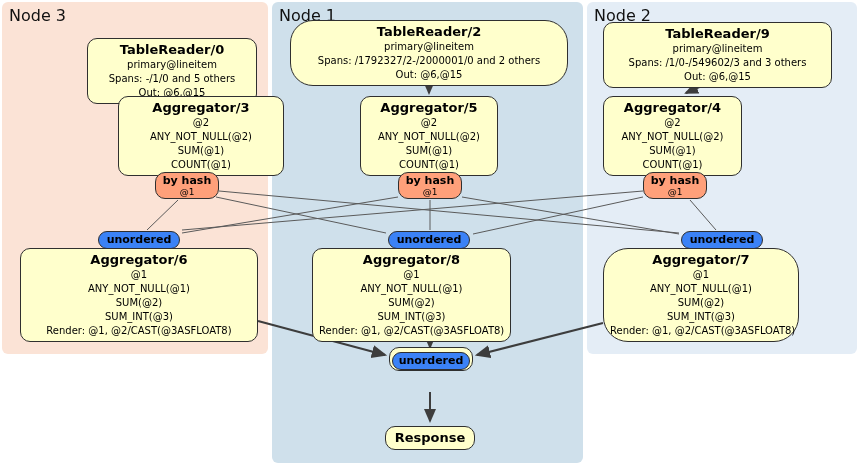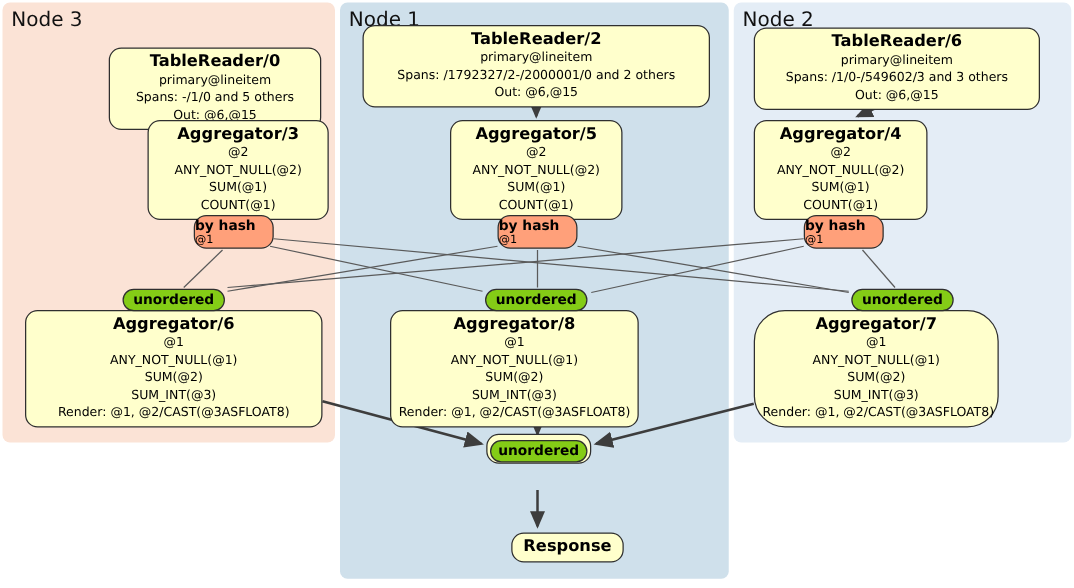--- a/index.html
+++ b/index.html
@@ -15,26 +15,26 @@
     position:absolute;z-index:2;background:#ffffcc;
     border:1.6px solid #2f2f2f;border-radius:10px;
     text-align:center;padding:2px 6px 3px 6px;box-sizing:border-box;
     color:#000;
   }
   .proc .t{font-size:13px;font-weight:bold;line-height:17px;white-space:nowrap;}
   .proc .l{font-size:10px;line-height:14px;white-space:nowrap;}
   .router{
     position:absolute;z-index:3;background:#ffa07a;
     border:1.6px solid #2f2f2f;border-radius:10px;
-    width:64px;height:27px;box-sizing:border-box;color:#000;
+    width:64px;height:27px;text-align:center;box-sizing:border-box;color:#000;
   }
   .router .rt{font-size:11px;font-weight:bold;line-height:13px;margin-top:1px;}
   .router .rk{font-size:9px;line-height:10px;}
   .sync{
-    position:absolute;z-index:3;background:#84cc16;
+    position:absolute;z-index:3;background:#3b82f6;
     border:1.6px solid #2f2f2f;border-radius:10px;
     height:18px;text-align:center;box-sizing:border-box;
     font-size:11px;font-weight:bold;line-height:15px;color:#000;
   }
 </style>
 </head>
 <body>
 
 <div class="canvas">
 
@@ -75,42 +75,42 @@
 
     <line x1="430" y1="392" x2="430" y2="421" stroke="#3d3d3d" stroke-width="2" marker-end="url(#arr)"></line>
   </svg>
 
   <div class="proc" style="left:87px;top:22px;width:170px;margin-top:16px;">
     <div class="t">TableReader/0</div>
     <div class="l">primary@lineitem</div>
     <div class="l">Spans: -/1/0 and 5 others</div>
     <div class="l">Out: @6,@15</div>
   </div>
-  <div class="proc" style="left:118px;top:96px;width:145px;">
+  <div class="proc" style="left:118px;top:96px;width:166px;">
     <div class="t">Aggregator/3</div>
     <div class="l">@2</div>
     <div class="l">ANY_NOT_NULL(@2)</div>
     <div class="l">SUM(@1)</div>
     <div class="l">COUNT(@1)</div>
   </div>
   <div class="router" style="left:155px;top:172px;">
     <div class="rt">by hash</div>
     <div class="rk">@1</div>
   </div>
   <div class="sync" style="left:98px;top:231px;width:82px;">unordered</div>
   <div class="proc" style="left:20px;top:248px;width:238px;">
     <div class="t">Aggregator/6</div>
     <div class="l">@1</div>
     <div class="l">ANY_NOT_NULL(@1)</div>
     <div class="l">SUM(@2)</div>
     <div class="l">SUM_INT(@3)</div>
     <div class="l">Render: @1, @2/CAST(@3ASFLOAT8)</div>
   </div>
 
-  <div class="proc" style="left:290px;top:20px;width:278px;">
+  <div class="proc" style="left:290px;top:20px;width:278px;border-radius:23px;">
     <div class="t">TableReader/2</div>
     <div class="l">primary@lineitem</div>
     <div class="l">Spans: /1792327/2-/2000001/0 and 2 others</div>
     <div class="l">Out: @6,@15</div>
   </div>
   <div class="proc" style="left:360px;top:96px;width:138px;">
     <div class="t">Aggregator/5</div>
     <div class="l">@2</div>
     <div class="l">ANY_NOT_NULL(@2)</div>
     <div class="l">SUM(@1)</div>
@@ -124,21 +124,21 @@
   <div class="proc" style="left:312px;top:248px;width:199px;">
     <div class="t">Aggregator/8</div>
     <div class="l">@1</div>
     <div class="l">ANY_NOT_NULL(@1)</div>
     <div class="l">SUM(@2)</div>
     <div class="l">SUM_INT(@3)</div>
     <div class="l">Render: @1, @2/CAST(@3ASFLOAT8)</div>
   </div>
 
   <div class="proc" style="left:603px;top:22px;width:229px;">
-    <div class="t">TableReader/6</div>
+    <div class="t">TableReader/9</div>
     <div class="l">primary@lineitem</div>
     <div class="l">Spans: /1/0-/549602/3 and 3 others</div>
     <div class="l">Out: @6,@15</div>
   </div>
   <div class="proc" style="left:603px;top:96px;width:139px;">
     <div class="t">Aggregator/4</div>
     <div class="l">@2</div>
     <div class="l">ANY_NOT_NULL(@2)</div>
     <div class="l">SUM(@1)</div>
     <div class="l">COUNT(@1)</div>
@@ -154,17 +154,17 @@
     <div class="l">ANY_NOT_NULL(@1)</div>
     <div class="l">SUM(@2)</div>
     <div class="l">SUM_INT(@3)</div>
     <div class="l">Render: @1, @2/CAST(@3ASFLOAT8)</div>
   </div>
 
   <div class="sync" style="left:392px;top:352px;width:78px;">unordered</div>
   <div class="proc" style="left:389px;top:347px;width:84px;">
     <div class="t">No-op/9</div>
   </div>
-  <div class="proc" style="left:385px;top:426px;width:90px;margin-left:24px;">
+  <div class="proc" style="left:385px;top:426px;width:90px;">
     <div class="t">Response</div>
   </div>
 
 </div>
 
 </body></html>

